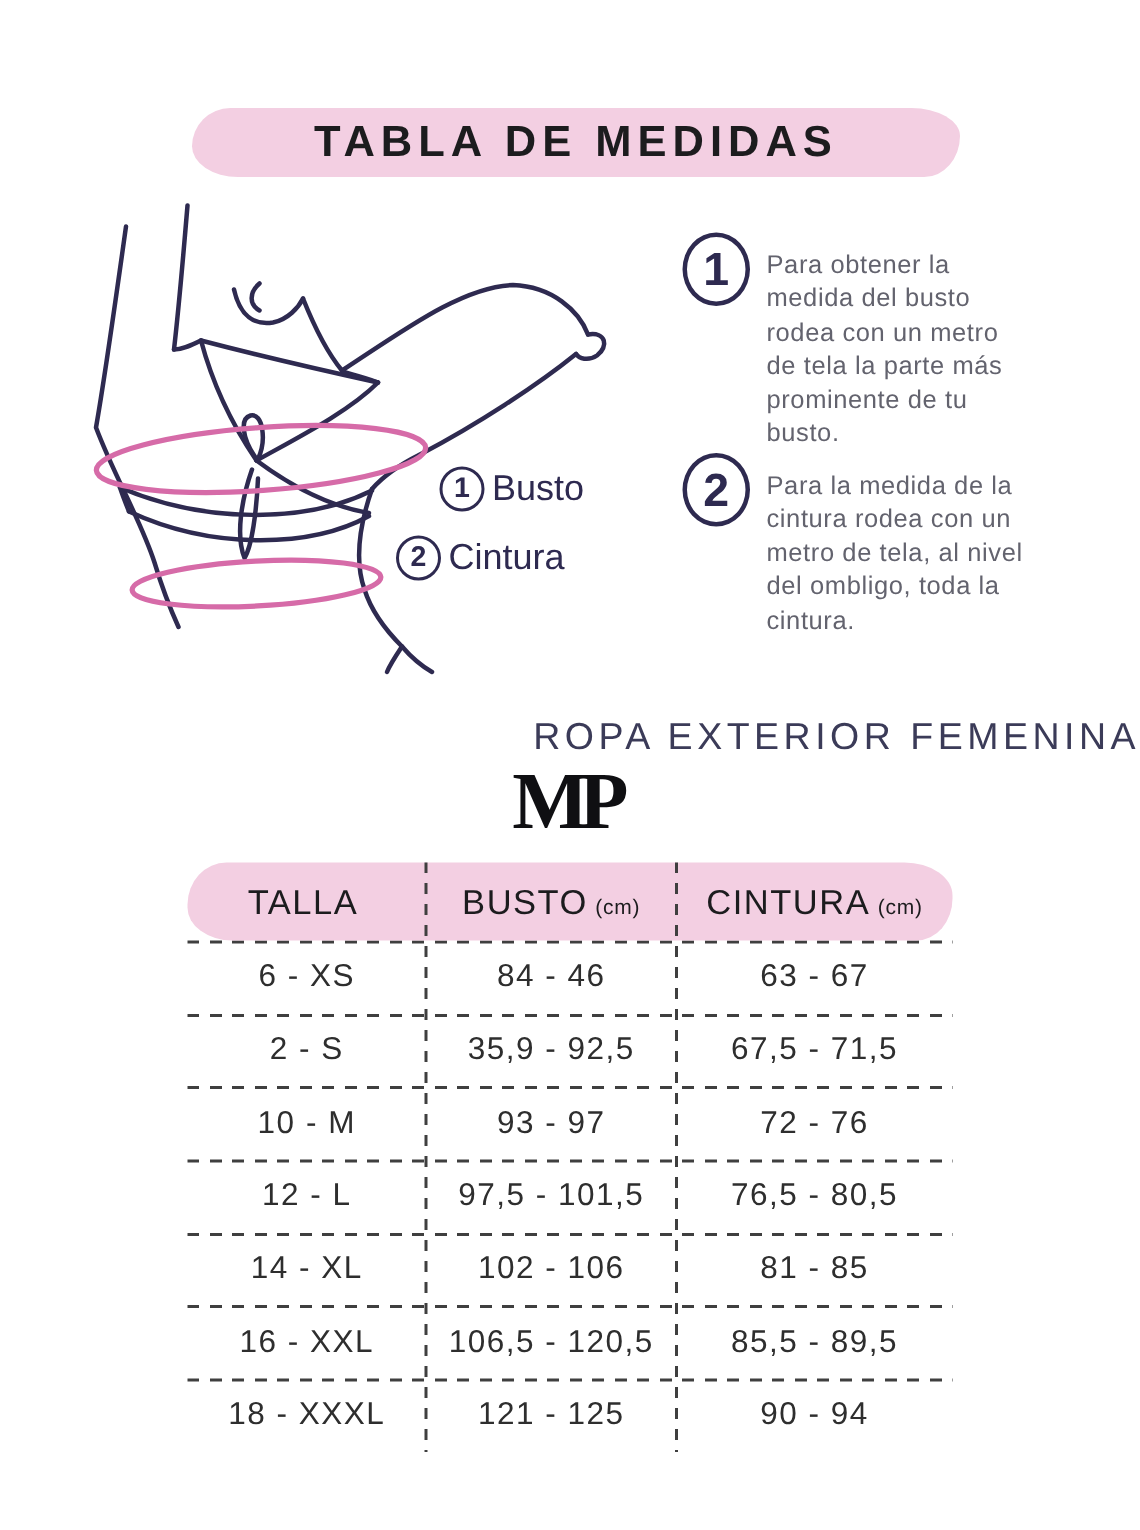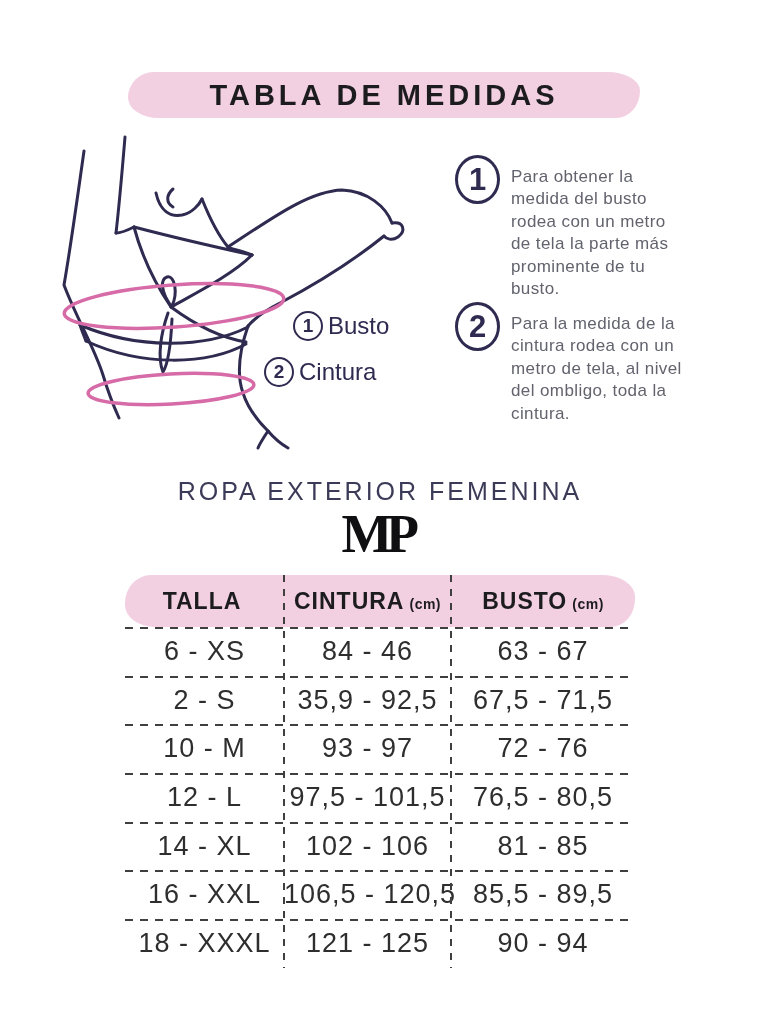--- a/index.html
+++ b/index.html
@@ -59,60 +59,60 @@
     position:absolute;left:511px;width:178px;margin:0;
     font-size:17px;line-height:1.32;letter-spacing:0.4px;
     color:var(--text_gray);
   }
   #inst1-text{top:166px;}
   #inst2-text{top:313px;}
 
   
   .section-title{
     position:absolute;left:0;top:477px;width:760px;margin:0;
-    text-align:center;font-size:25px;font-weight:normal;
+    text-align:right;font-size:25px;font-weight:normal;
     letter-spacing:3px;color:#3b3b58;
   }
   .brand-logo{
     position:absolute;left:0;top:503px;width:760px;
     text-align:center;font-family:"Liberation Serif",serif;
     font-size:54px;font-weight:bold;letter-spacing:-0.12em;
     color:#0f0f12;padding-right:6px;
   }
 
   
   .size-table{position:absolute;left:125px;top:575px;width:510px;height:393px;}
   .thead{
     position:relative;height:52px;
     background:var(--accent_pink);
     border-radius:26px 32px 24px 30px / 28px 22px 28px 22px;
     display:grid;grid-template-columns:159px 167px 184px;align-items:center;
     z-index:1;
   }
   .th{
-    text-align:center;font-weight:bold;font-size:23px;
+    text-align:center;font-weight:normal;font-size:23px;
     color:var(--text_dark);letter-spacing:1px;white-space:nowrap;
   }
   .th .unit{font-size:14px;margin-left:5px;letter-spacing:0.5px;}
   .vline{
     position:absolute;top:0;width:2px;height:393px;z-index:2;
     background-image:repeating-linear-gradient(to bottom,var(--dash) 0 7px,transparent 7px 14px);
   }
   #vline1{left:158px;}
   #vline2{left:325px;}
   .trow{
     position:relative;height:48.7px;
     display:grid;grid-template-columns:159px 167px 184px;align-items:center;
   }
   .trow::before{
     content:"";position:absolute;left:0;right:0;top:0;height:2px;
     background-image:repeating-linear-gradient(to right,var(--dash) 0 8px,transparent 8px 15px);
   }
   .td{
-    text-align:center;font-size:27px;color:#2e2e2e;
+    text-align:center;font-size:21px;color:#2e2e2e;
     letter-spacing:1px;white-space:nowrap;
   }
 </style>
 </head>
 <body>
 
 <div class="page">
 
   <div class="title-banner">
     <h1>TABLA DE MEDIDAS</h1>
@@ -181,24 +181,24 @@
 
   <h2 class="section-title">ROPA EXTERIOR FEMENINA</h2>
   <div class="brand-logo">MP</div>
 
   <div class="size-table">
     <div class="thead">
       <div class="th">
         <span>TALLA</span><span class="unit"></span>
       </div>
       <div class="th">
-        <span>CINTURA</span><span class="unit">(cm)</span>
+        <span>BUSTO</span><span class="unit">(cm)</span>
       </div>
       <div class="th">
-        <span>BUSTO</span><span class="unit">(cm)</span>
+        <span>CINTURA</span><span class="unit">(cm)</span>
       </div>
     </div>
 
     <div class="trow">
       <div class="td">6 - XS</div>
       <div class="td">84 - 46</div>
       <div class="td">63 - 67</div>
     </div>
     <div class="trow">
       <div class="td">2 - S</div>

